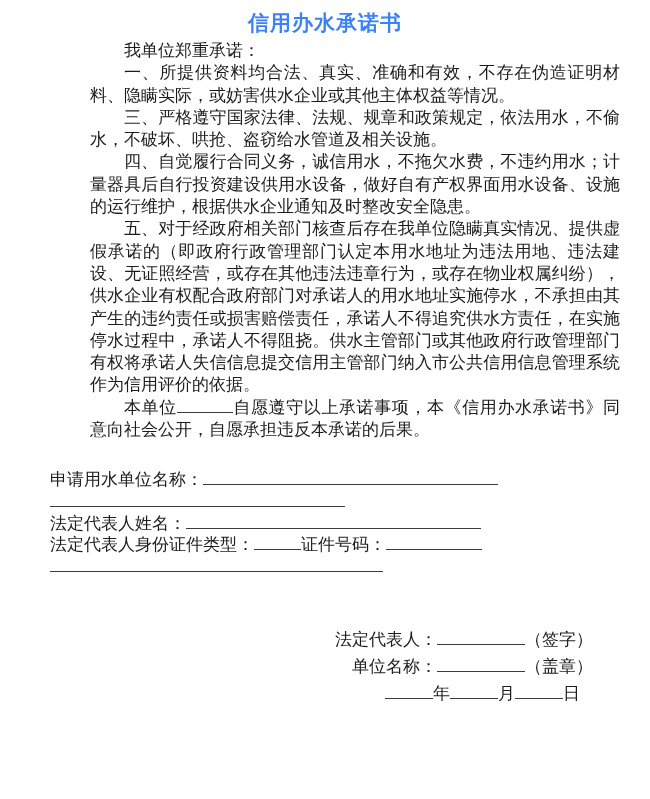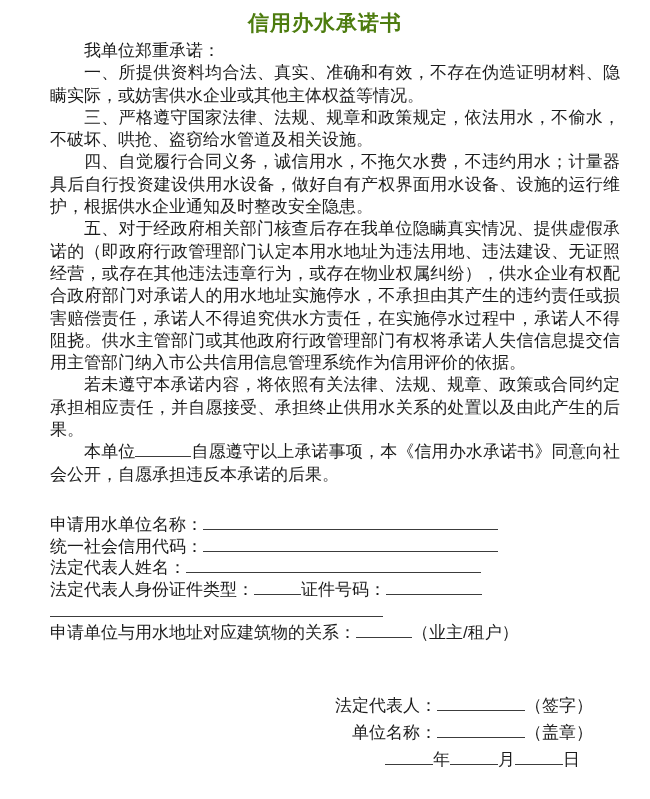--- a/index.html
+++ b/index.html
@@ -14,29 +14,29 @@
     color: #1c1c1c;
     overflow: hidden;
   }
   .doc-title {
     padding-top: 9px;
     text-align: center;
     font-size: 21px;
     font-weight: 700;
     line-height: 27px;
     letter-spacing: 1px;
-    color: #4d7c0f;
+    color: #3b82f6;
   }
   .doc-body {
     margin: 4px 30px 0 50px;
     font-size: 17px;
     line-height: 22.3px;
     text-align: justify;
   }
-  .doc-body p { text-indent: 2em; }
+  .doc-body p { text-indent: 2em; margin-left: 40px; }
   .blank {
     display: inline-block;
     height: 15px;
     border-bottom: 1.5px solid #3c3c3c;
     vertical-align: baseline;
   }
   .w-decl { width: 56px; }
   .w-xl  { width: 295px; }
   .w-lg  { width: 333px; }
   .w-md  { width: 96px; }
@@ -66,31 +66,29 @@
 <div class="page">
 
   <div class="doc-title">信用办水承诺书</div>
 
   <div class="doc-body">
     <p>我单位郑重承诺：</p>
     <p>一、所提供资料均合法、真实、准确和有效，不存在伪造证明材料、隐瞒实际，或妨害供水企业或其他主体权益等情况。</p>
     <p>三、严格遵守国家法律、法规、规章和政策规定，依法用水，不偷水，不破坏、哄抢、盗窃给水管道及相关设施。</p>
     <p>四、自觉履行合同义务，诚信用水，不拖欠水费，不违约用水；计量器具后自行投资建设供用水设备，做好自有产权界面用水设备、设施的运行维护，根据供水企业通知及时整改安全隐患。</p>
     <p>五、对于经政府相关部门核查后存在我单位隐瞒真实情况、提供虚假承诺的（即政府行政管理部门认定本用水地址为违法用地、违法建设、无证照经营，或存在其他违法违章行为，或存在物业权属纠纷），供水企业有权配合政府部门对承诺人的用水地址实施停水，不承担由其产生的违约责任或损害赔偿责任，承诺人不得追究供水方责任，在实施停水过程中，承诺人不得阻挠。供水主管部门或其他政府行政管理部门有权将承诺人失信信息提交信用主管部门纳入市公共信用信息管理系统作为信用评价的依据。</p>
-    <p>若未遵守本承诺内容，将依照有关法律、法规、规章、政策或合同约定承担相应责任，并自愿接受、承担终止供用水关系的处置以及由此产生的后果。</p>
     <p><span>本单位</span><span class="blank w-decl"></span><span>自愿遵守以上承诺事项，本《信用办水承诺书》同意向社会公开，自愿承担违反本承诺的后果。</span></p>
   </div>
 
   <div class="form-section">
     <div class="form-row"><span>申请用水单位名称：</span><span class="blank w-xl"></span></div>
-    <div class="form-row"><span>统一社会信用代码：</span><span class="blank w-xl"></span></div>
+    <div class="form-row"><span class="blank w-xl"></span></div>
     <div class="form-row"><span>法定代表人姓名：</span><span class="blank w-xl"></span></div>
     <div class="form-row"><span>法定代表人身份证件类型：</span><span class="blank w-sm"></span><span>证件号码：</span><span class="blank w-md"></span></div>
     <div class="form-row"><span class="blank w-lg"></span></div>
-    <div class="form-row"><span>申请单位与用水地址对应建筑物的关系：</span><span class="blank w-rel"></span><span>（业主/租户）</span></div>
   </div>
 
   <div class="sig-section">
     <div class="sig-row"><span>法定代表人：</span><span class="blank w-sig"></span><span>（签字）</span></div>
     <div class="sig-row"><span>单位名称：</span><span class="blank w-sig"></span><span>（盖章）</span></div>
     <div class="sig-row date-row"><span class="blank w-date"></span><span>年</span><span class="blank w-date"></span><span>月</span><span class="blank w-date"></span><span>日</span></div>
   </div>
 
 </div>
 

